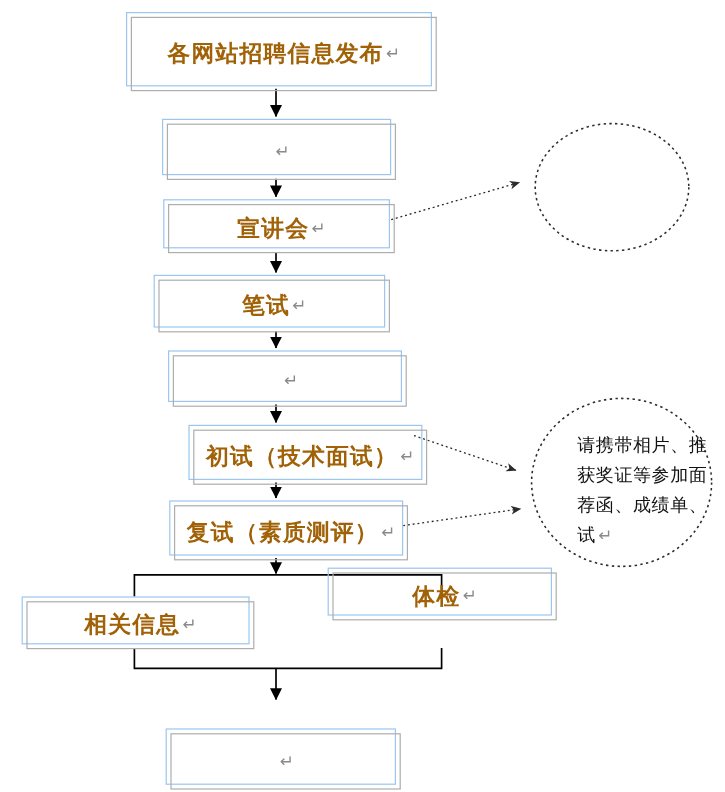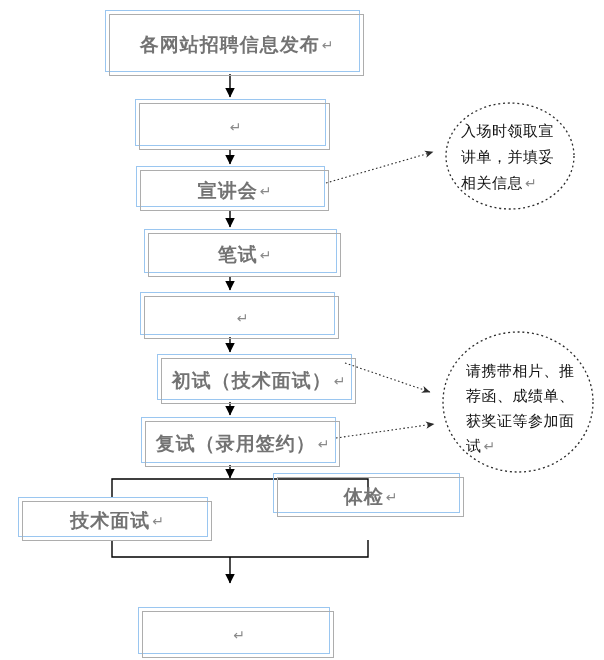--- a/index.html
+++ b/index.html
@@ -7,26 +7,26 @@
     position:relative;width:604px;height:660px;background:#ffffff;overflow:hidden;
     font-family:"DejaVu Sans","Liberation Sans",sans-serif;
   }
   #connector-layer{position:absolute;left:0;top:0;width:604px;height:660px;}
   .fbox{position:absolute;border:1px solid #9ac6f0;background:transparent;}
   .fbox .inner{
     position:absolute;left:3px;top:3px;right:-5px;bottom:-5px;
     border:1px solid #adadad;background:transparent;
     display:flex;align-items:center;justify-content:center;white-space:nowrap;
   }
-  .lbl{font-weight:700;font-size:19px;color:#737373;letter-spacing:1px;}
+  .lbl{font-weight:700;font-size:19px;color:#a16207;letter-spacing:1px;}
   .ret{color:#8a8a8a;font-weight:400;font-size:14px;margin-left:2px;letter-spacing:0;}
   .callout{position:absolute;color:#111;font-size:15px;}
   .callout .cline{white-space:nowrap;letter-spacing:0.5px;}
   .callout-1 .cline{line-height:26px;}
-  .callout-2 .cline{line-height:25px;}
+  .callout-2 .cline{line-height:25px;margin-left:15px;}
 </style>
 </head>
 <body>
 
 <div id="screen">
 
   <svg id="connector-layer" viewBox="0 0 604 660" xmlns="http://www.w3.org/2000/svg">
     <defs>
       <marker id="tri" viewBox="0 0 10 10" markerWidth="10" markerHeight="10" refX="9.5" refY="5" orient="auto" markerUnits="userSpaceOnUse">
         <path d="M0,0 L10,5 L0,10 Z" fill="#000"></path>
@@ -70,21 +70,21 @@
     </div>
   </div>
 
   <div class="fbox" style="left:136px;top:166px;width:187px;height:39px">
     <div class="inner">
       <span class="lbl">宣讲会</span>
         <span class="ret">↵</span>
     </div>
   </div>
 
-  <div class="fbox" style="left:144px;top:229px;width:191px;height:42px">
+  <div class="fbox" style="left:128px;top:229px;width:191px;height:42px">
     <div class="inner">
       <span class="lbl">笔试</span>
         <span class="ret">↵</span>
     </div>
   </div>
 
   <div class="fbox" style="left:140px;top:292px;width:193px;height:41px">
     <div class="inner">
         <span class="ret">↵</span>
     </div>
@@ -92,51 +92,46 @@
 
   <div class="fbox" style="left:157px;top:354px;width:193px;height:44px">
     <div class="inner">
       <span class="lbl">初试（技术面试）</span>
         <span class="ret">↵</span>
     </div>
   </div>
 
   <div class="fbox" style="left:141px;top:417px;width:193px;height:44px">
     <div class="inner">
-      <span class="lbl">复试（录用签约）</span>
+      <span class="lbl">复试（素质测评）</span>
         <span class="ret">↵</span>
     </div>
   </div>
 
   <div class="fbox" style="left:18px;top:497px;width:188px;height:38px">
     <div class="inner">
-      <span class="lbl">技术面试</span>
+      <span class="lbl">相关信息</span>
         <span class="ret">↵</span>
     </div>
   </div>
 
   <div class="fbox" style="left:273px;top:473px;width:185px;height:38px">
     <div class="inner">
       <span class="lbl">体检</span>
         <span class="ret">↵</span>
     </div>
   </div>
 
   <div class="fbox" style="left:138px;top:607px;width:190px;height:45px">
     <div class="inner">
         <span class="ret">↵</span>
     </div>
   </div>
 
-  <div class="callout callout-1" style="left:461px;top:118px;">
-    <div class="cline">入场时领取宣</div>
-    <div class="cline">讲单，并填妥</div>
-    <div class="cline"><span>相关信息</span><span class="ret">↵</span></div>
-  </div>
 
   <div class="callout callout-2" style="left:466px;top:359px;">
     <div class="cline">请携带相片、推</div>
+    <div class="cline">获奖证等参加面</div>
     <div class="cline">荐函、成绩单、</div>
-    <div class="cline">获奖证等参加面</div>
     <div class="cline"><span>试</span><span class="ret">↵</span></div>
   </div>
 
 </div>
 
 </body></html>

